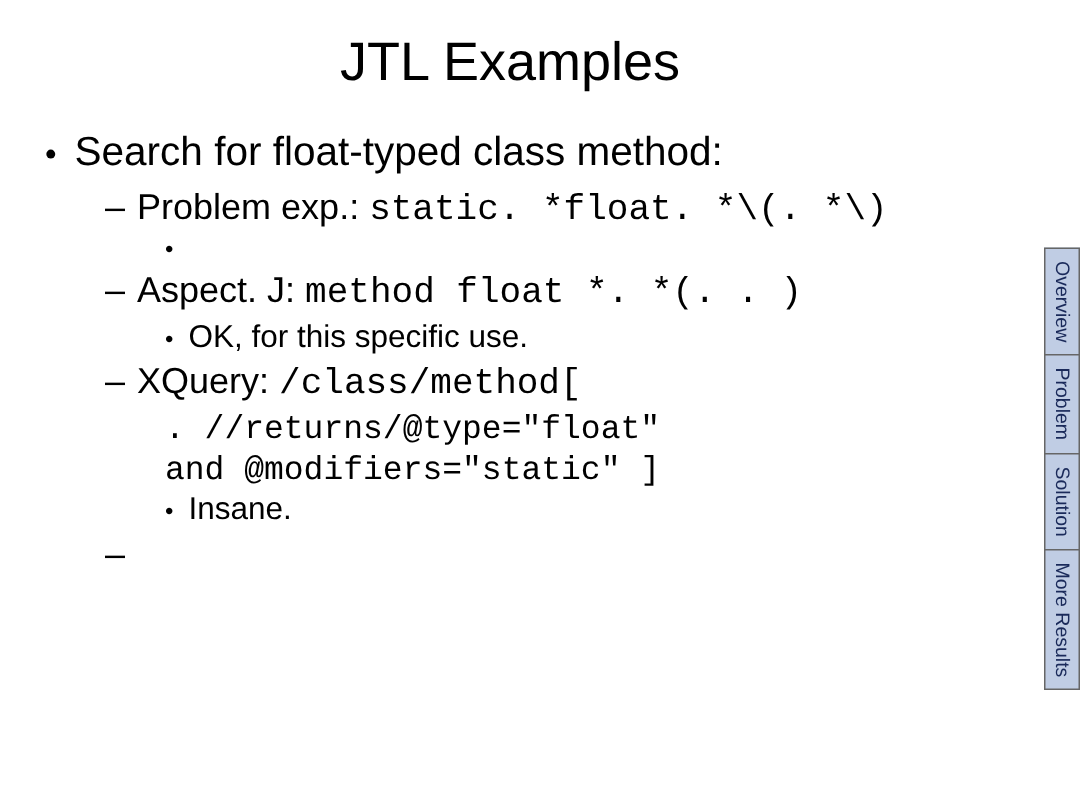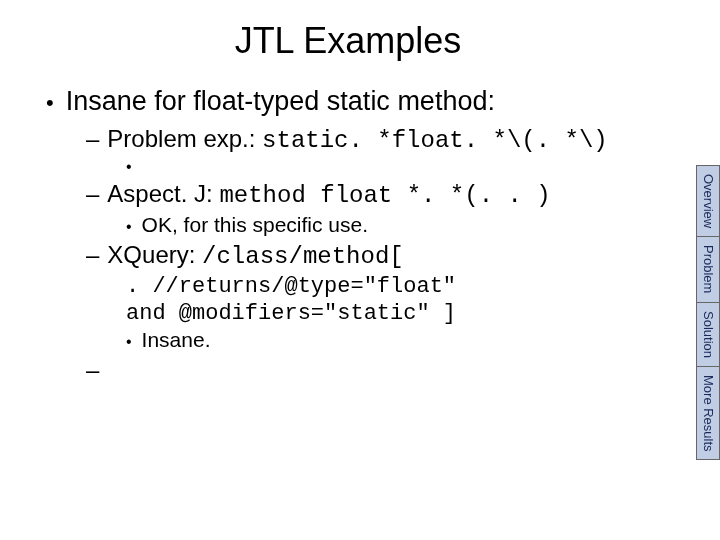--- a/index.html
+++ b/index.html
@@ -8,21 +8,21 @@
     height: 540px;
     background: #ffffff;
     font-family: Arial, Helvetica, sans-serif;
     color: #000;
     position: relative;
     overflow: hidden;
   }
   .slide {
     width: 100%;
     height: 100%;
-    padding: 20px 0 0 16px;
+    padding: 20px 0 0 0;
     position: relative;
   }
   .title {
     text-align: center;
     font-size: 36px;
     font-weight: normal;
     margin-bottom: 24px;
     padding-right: 40px;
   }
   .content {
@@ -92,21 +92,21 @@
 </head>
 <body>
 
 <div class="slide">
   <h1 class="title">JTL Examples</h1>
 
   <div class="content">
 
     <div class="bullet-l1">
       <span class="dot">•</span>
-      <span>Insane for float-typed static method:</span>
+      <span>Search for float-typed class method:</span>
     </div>
 
     <div class="bullet-l2">
       <span class="dash">–</span>
       <span>
         <span>Problem exp.: </span><span class="code">static. *float. *\(. *\)</span>
       </span>
     </div>
     <div class="bullet-l3">
       <span class="dot3">•</span>

